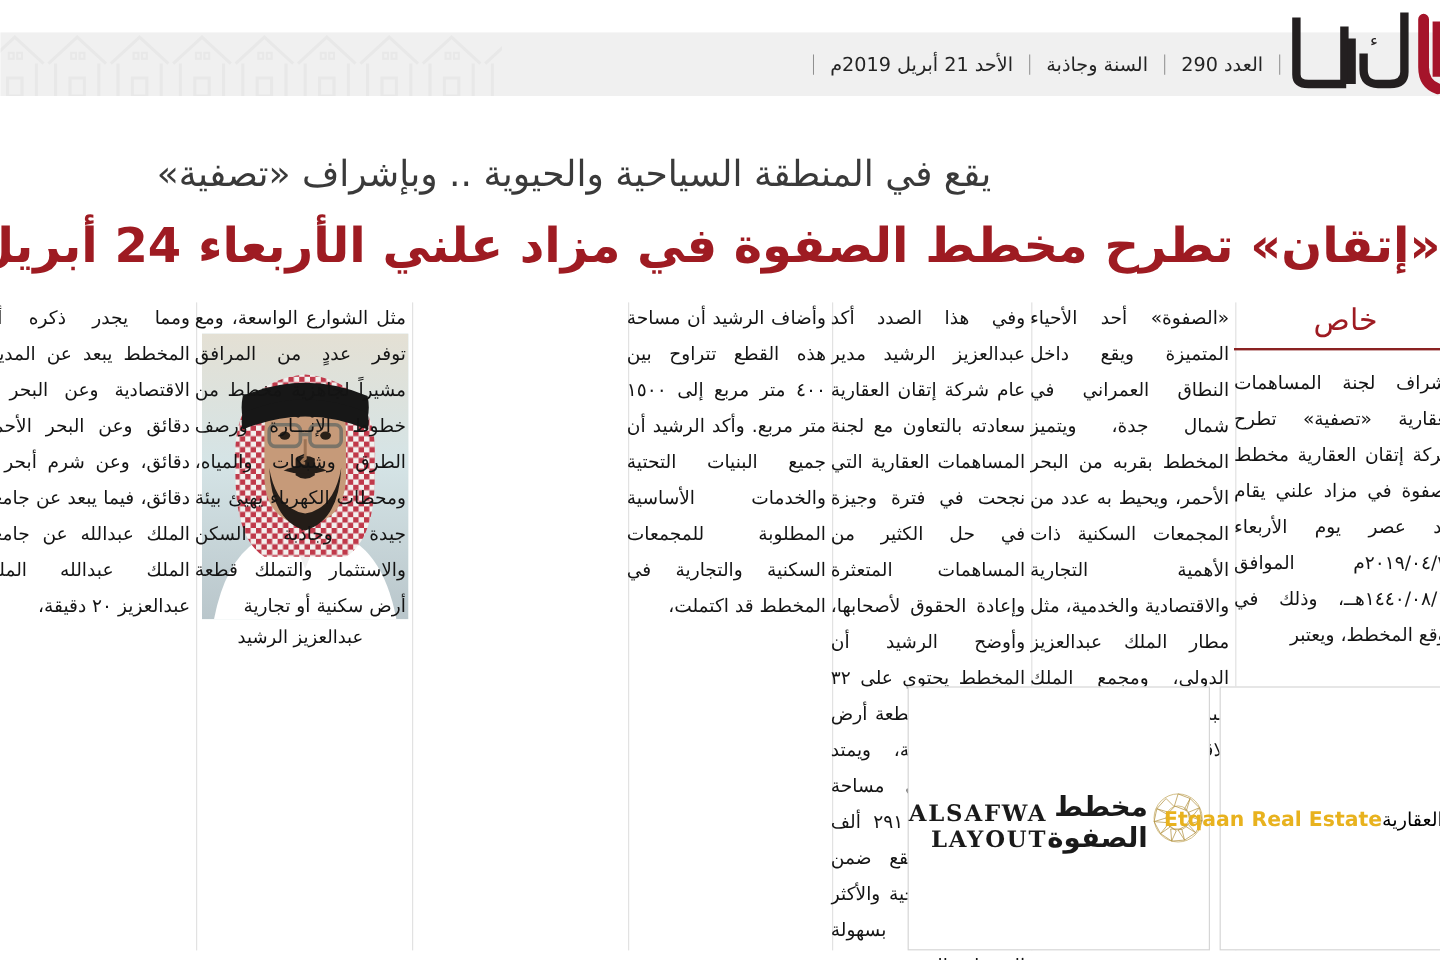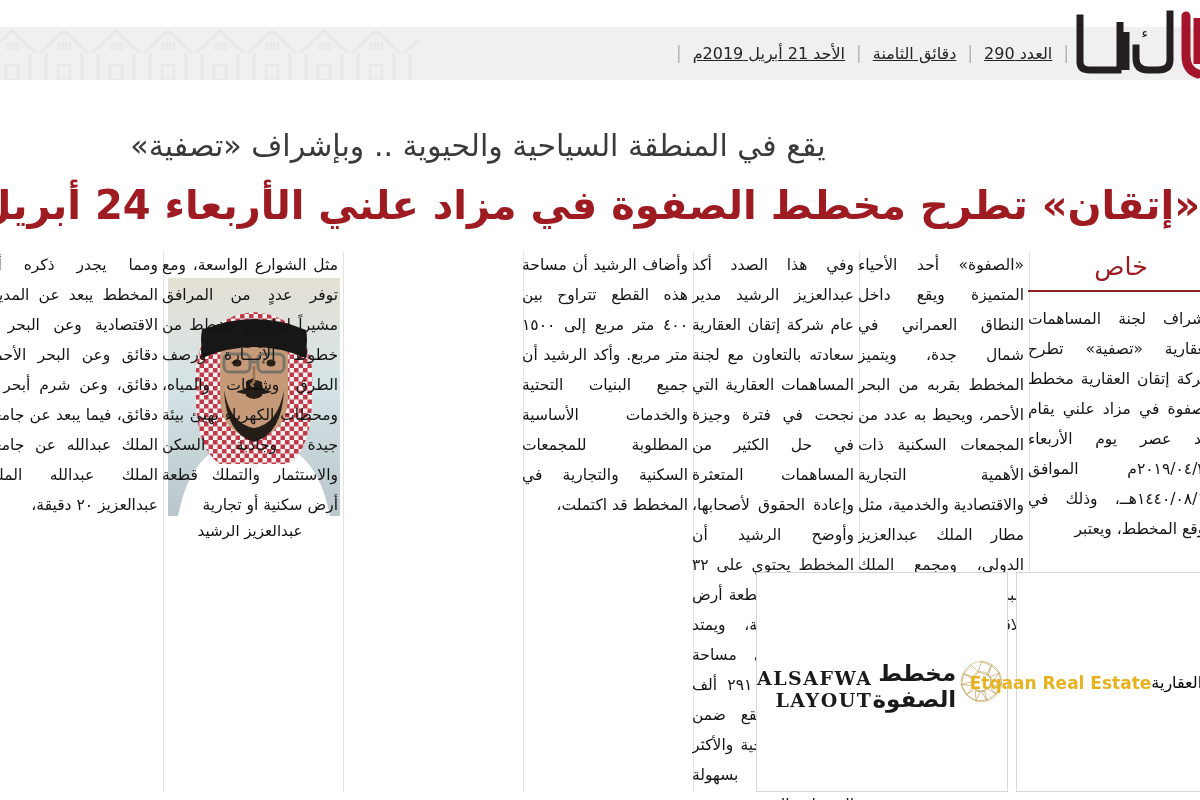--- a/index.html
+++ b/index.html
@@ -65,21 +65,20 @@
     font-weight: 300;
     padding: 0 11px;
     line-height: 1;
   }
   .meta-item {
     font-family: "DejaVu Sans", sans-serif;
     font-size: 16px;
     color: #242424;
     white-space: nowrap;
     line-height: 1;
-    text-decoration: underline;
   }
 
   .logo-arabic {
     position: absolute;
     right: -6px;
     top: 8px;
     width: 132px;
     height: 74px;
     overflow: hidden;
   }
@@ -275,21 +274,21 @@
       <use href="#hse" x="298" y="0"></use>
       <use href="#hse" x="350" y="0"></use>
       <use href="#hse" x="402" y="0"></use>
     </svg>
   </div>
 
   <div class="meta-strip">
     <span class="meta-sep">|</span>
     <span class="meta-item">العدد 290</span>
     <span class="meta-sep">|</span>
-    <span class="meta-item">دقائق الثامنة</span>
+    <span class="meta-item">السنة وجاذبة</span>
     <span class="meta-sep">|</span>
     <span class="meta-item">الأحد 21 أبريل 2019م</span>
     <span class="meta-sep">|</span>
   </div>
 
   <div class="logo-arabic">
     <svg width="132" height="74" viewBox="0 0 132 74" aria-hidden="true">
 
       <path d="M6 10 L6 54 Q6 62 16 62 L44 62" fill="none" stroke="#231f20" stroke-width="7" stroke-linecap="square"></path>
       <path d="M46 14 L46 62" fill="none" stroke="#231f20" stroke-width="7"></path>

